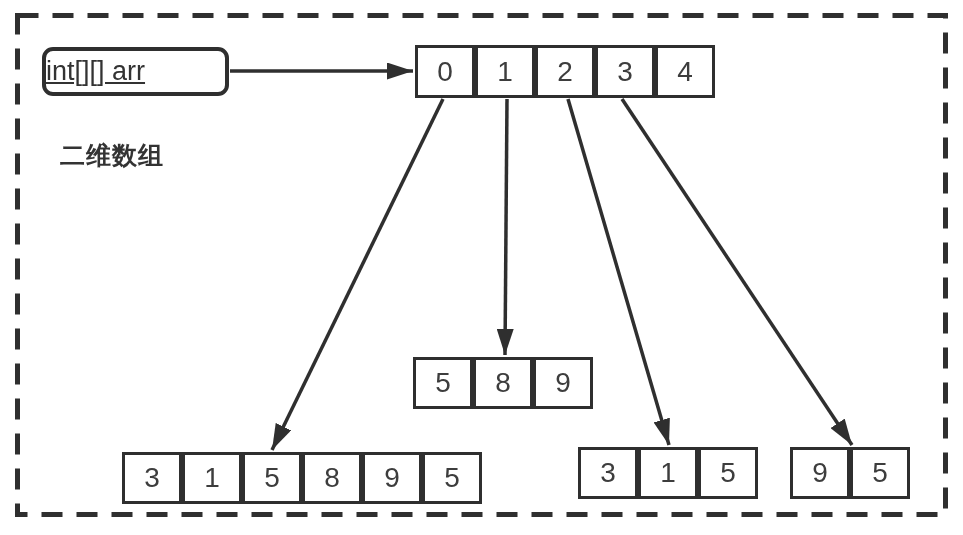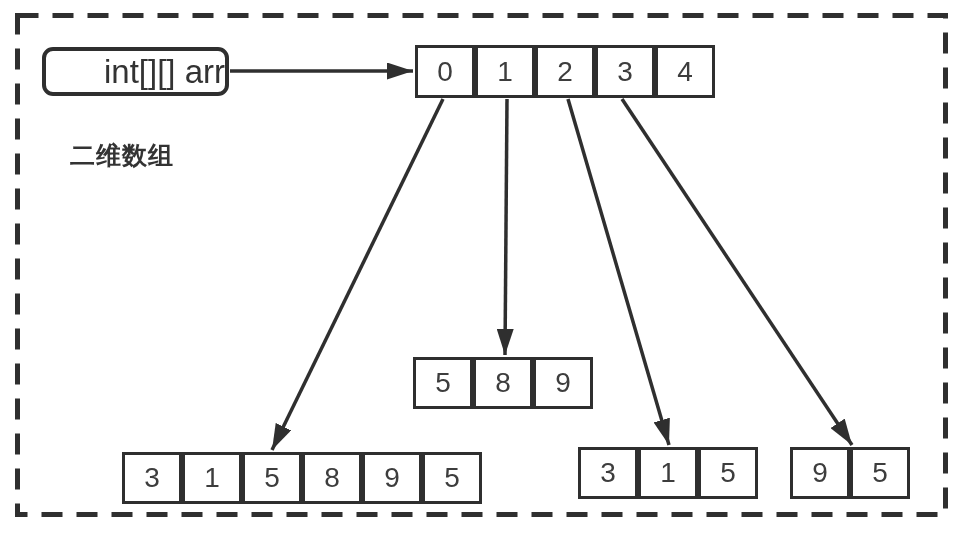--- a/index.html
+++ b/index.html
@@ -12,25 +12,25 @@
     position:relative;
     width:963px;height:535px;
     background:#ffffff;
     overflow:hidden;
     font-family:"Liberation Sans","DejaVu Sans",sans-serif;
   }
   .layer{position:absolute;left:0;top:0;width:963px;height:535px;}
   .pbox{
     position:absolute;left:42px;top:47px;width:187px;height:49px;
     box-sizing:border-box;border:4px solid var(--stroke);border-radius:11px;
-    background:#ffffff;display:flex;align-items:center;justify-content:flex-end;
-    font-size:33px;color:var(--label);
+    background:#ffffff;display:flex;align-items:center;justify-content:flex-start;
+    font-size:27px;color:var(--label);text-decoration:underline;
   }
   .caption{
-    position:absolute;left:70px;top:139px;
+    position:absolute;left:60px;top:139px;
     font-size:25px;font-weight:700;color:var(--label);
     letter-spacing:1px;
   }
   .arr{position:absolute;display:flex;}
   .cell{
     width:60px;height:53px;box-sizing:border-box;
     border:3px solid var(--stroke);background:#ffffff;
     display:flex;align-items:center;justify-content:center;
     font-size:28px;color:var(--digit);
   }

